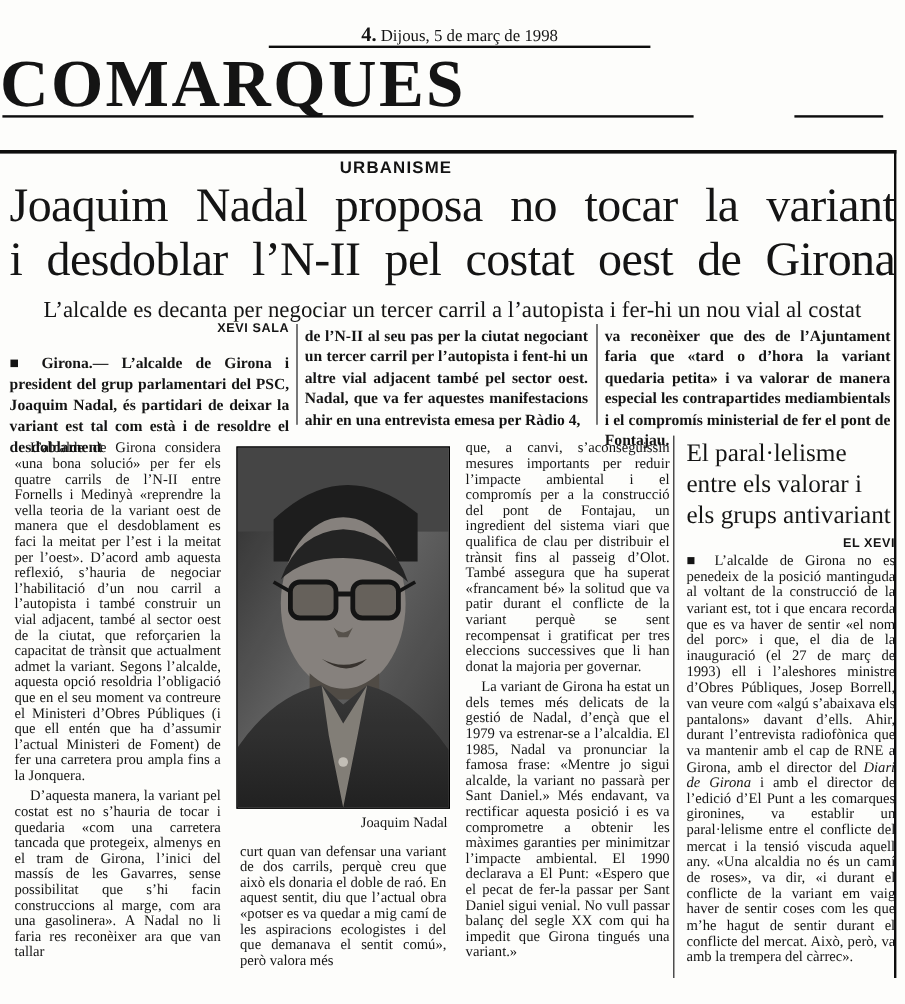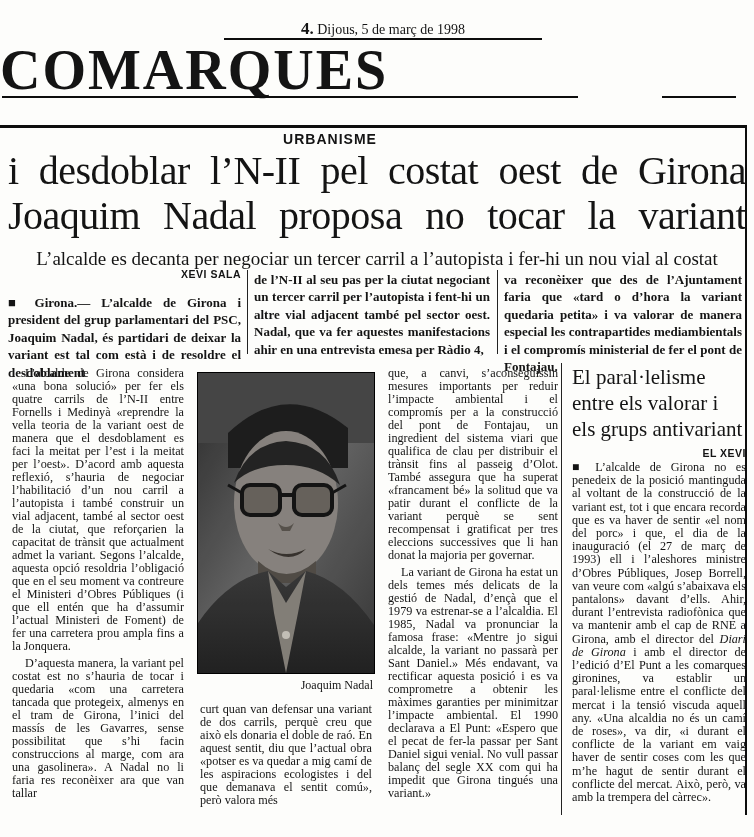--- a/index.html
+++ b/index.html
@@ -64,22 +64,22 @@
 
 <div class="abs" id="section-title">COMARQUES</div>
 <div class="abs rule" id="rule-a1"></div>
 <div class="abs rule" id="rule-a2"></div>
 <div class="abs rule" id="rule-b"></div>
 <div class="abs rule" id="right-border"></div>
 
 <div class="abs" id="kicker">URBANISME</div>
 
 <div class="abs" id="headline">
+  <div class="hl">Joaquim Nadal proposa no tocar la variant</div>
   <div class="hl">i desdoblar l’N-II pel costat oest de Girona</div>
-  <div class="hl">Joaquim Nadal proposa no tocar la variant</div>
 </div>
 
 <div class="abs" id="subhead">L’alcalde es decanta per negociar un tercer carril a l’autopista i fer-hi un nou vial al costat</div>
 
 <div class="abs" id="lead-byline">XEVI SALA</div>
 <div class="abs lead" id="lead-col1">■ Girona.— L’alcalde de Girona i president del grup parlamentari del PSC, Joaquim Nadal, és partidari de deixar la variant est tal com està i de resoldre el desdoblament</div>
 <div class="abs vr" id="vrule-la"></div>
 <div class="abs lead" id="lead-col2">de l’N-II al seu pas per la ciutat negociant un tercer carril per l’autopista i fent-hi un altre vial adjacent també pel sector oest. Nadal, que va fer aquestes manifestacions ahir en una entrevista emesa per Ràdio 4,</div>
 <div class="abs vr" id="vrule-lb"></div>
 <div class="abs lead" id="lead-col3">va reconèixer que des de l’Ajuntament faria que «tard o d’hora la variant quedaria petita» i va valorar de manera especial les contrapartides mediambientals i el compromís ministerial de fer el pont de Fontajau.</div>

